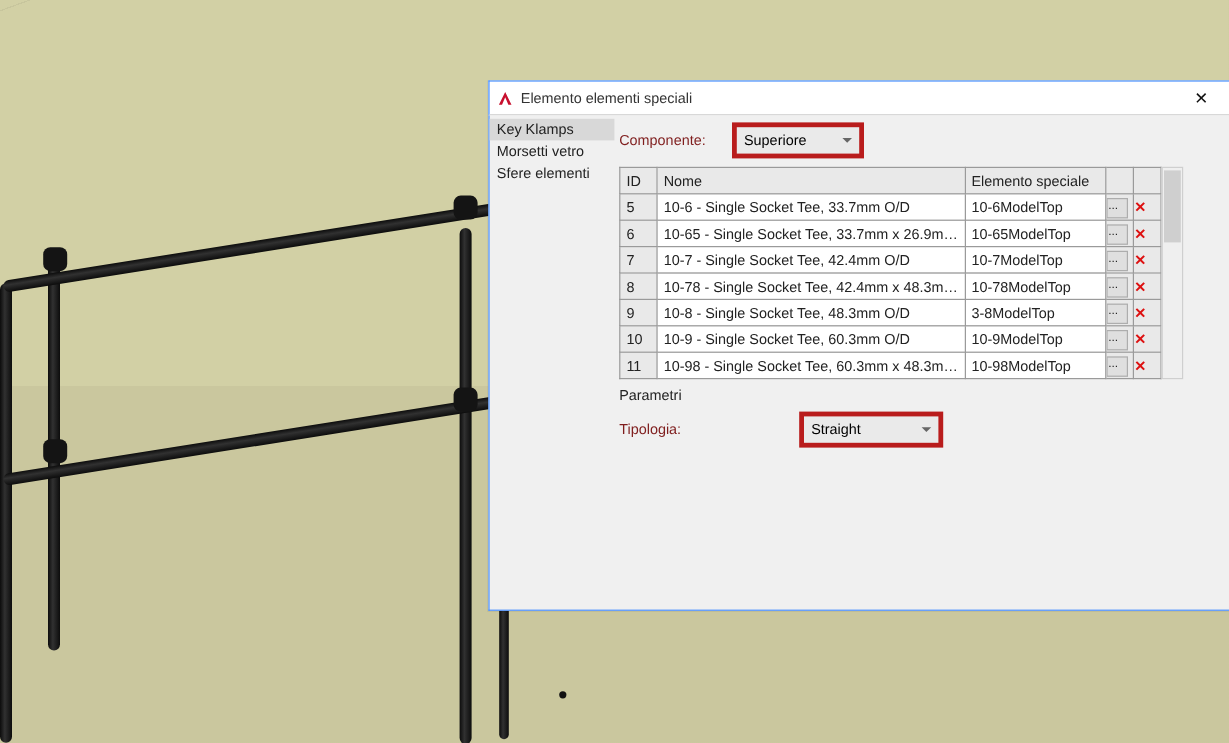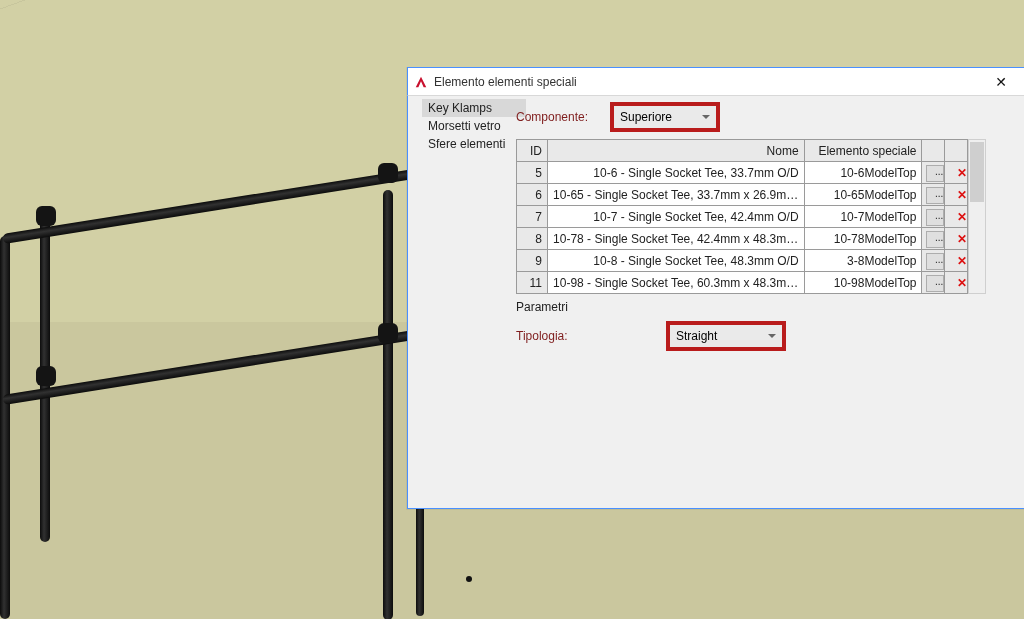--- a/index.html
+++ b/index.html
@@ -26,35 +26,35 @@
     box-shadow:0 0 0 1px rgba(0,0,0,.05);}
   .titlebar{position:absolute;top:-1px;left:-1px;right:-1px;height:27px;
     border:1px solid #4a90ff;border-bottom:1px solid #d8d8d8;background:#fff;
     display:flex;align-items:center;padding:0 4px 0 6px;}
   .titlebar .appicon{width:14px;height:14px;margin-right:6px;}
   .titlebar .title{flex:none;font-size:12px;color:#333;}
   .titlebar .spacer{flex:1;}
   .titlebar .close{width:40px;height:26px;display:flex;align-items:center;justify-content:center;
     font-size:14px;color:#111;cursor:pointer;}
   
-  .sidelist{position:absolute;top:27px;left:14px;width:104px;padding-top:4px;}
+  .sidelist{position:absolute;top:27px;left:0;width:104px;padding-top:4px;}
   .sidelist div{padding:2px 6px;color:#222;cursor:pointer;}
   .sidelist div.sel{background:#d8d8d8;}
   
   .body{position:absolute;top:27px;left:108px;right:6px;bottom:6px;}
   .row{display:flex;align-items:center;margin:7px 0;}
   .row .lbl{width:94px;color:#7f1d1d;}
   .dd{width:90px;height:22px;border:4px solid #b91c1c;background:#eaeaea;
     display:flex;align-items:center;padding:0 6px;font-size:12px;cursor:pointer;position:relative;}
   .dd::after{content:"";position:absolute;right:6px;top:9px;border:4px solid transparent;border-top-color:#666;}
   
   .tablewrap{position:relative;display:flex;}
   .tbl{border-collapse:collapse;width:452px;table-layout:fixed;}
   .tbl th,.tbl td{border:1px solid #9a9a9a;padding:2px 5px;font-size:12px;color:#222;
-    text-align:right;white-space:nowrap;overflow:hidden;text-overflow:ellipsis;height:17px;}
+    text-align:left;white-space:nowrap;overflow:hidden;text-overflow:ellipsis;height:17px;}
   .tbl th{background:#e9e9e9;font-weight:normal;border-top:1px solid #9a9a9a;}
   .tbl td{background:#fff;}
   .rowhdr{background:#e9e9e9 !important;text-align:center;width:26px;}
   
   .actcell{width:18px;text-align:center;padding:0 !important;background:#e9e9e9 !important;}
   .dots{display:inline-block;width:16px;height:15px;border:1px solid #adadad;background:#dfdfdf;
     line-height:11px;font-size:10px;cursor:pointer;}
   .delx{color:#d11;font-weight:bold;font-size:12px;cursor:pointer;}
   
   .vsb{width:16px;background:#efefef;border:1px solid #cfcfcf;margin-left:0;position:relative;}
@@ -161,20 +161,27 @@
           <td class="actcell"><span class="delx">✕</span></td>
         </tr>
         <tr>
           <td class="rowhdr">9</td>
           <td>10-8 - Single Socket Tee, 48.3mm O/D</td>
           <td>3-8ModelTop</td>
           <td class="actcell"><span class="dots">...</span></td>
           <td class="actcell"><span class="delx">✕</span></td>
         </tr>
         <tr>
+          <td class="rowhdr">10</td>
+          <td>10-9 - Single Socket Tee, 60.3mm O/D</td>
+          <td>10-9ModelTop</td>
+          <td class="actcell"><span class="dots">...</span></td>
+          <td class="actcell"><span class="delx">✕</span></td>
+        </tr>
+        <tr>
           <td class="rowhdr">11</td>
           <td>10-98 - Single Socket Tee, 60.3mm x 48.3mm O/D</td>
           <td>10-98ModelTop</td>
           <td class="actcell"><span class="dots">...</span></td>
           <td class="actcell"><span class="delx">✕</span></td>
         </tr>
       </tbody>
         </table>
       <div class="vsb">
           <div class="thumb"></div>

